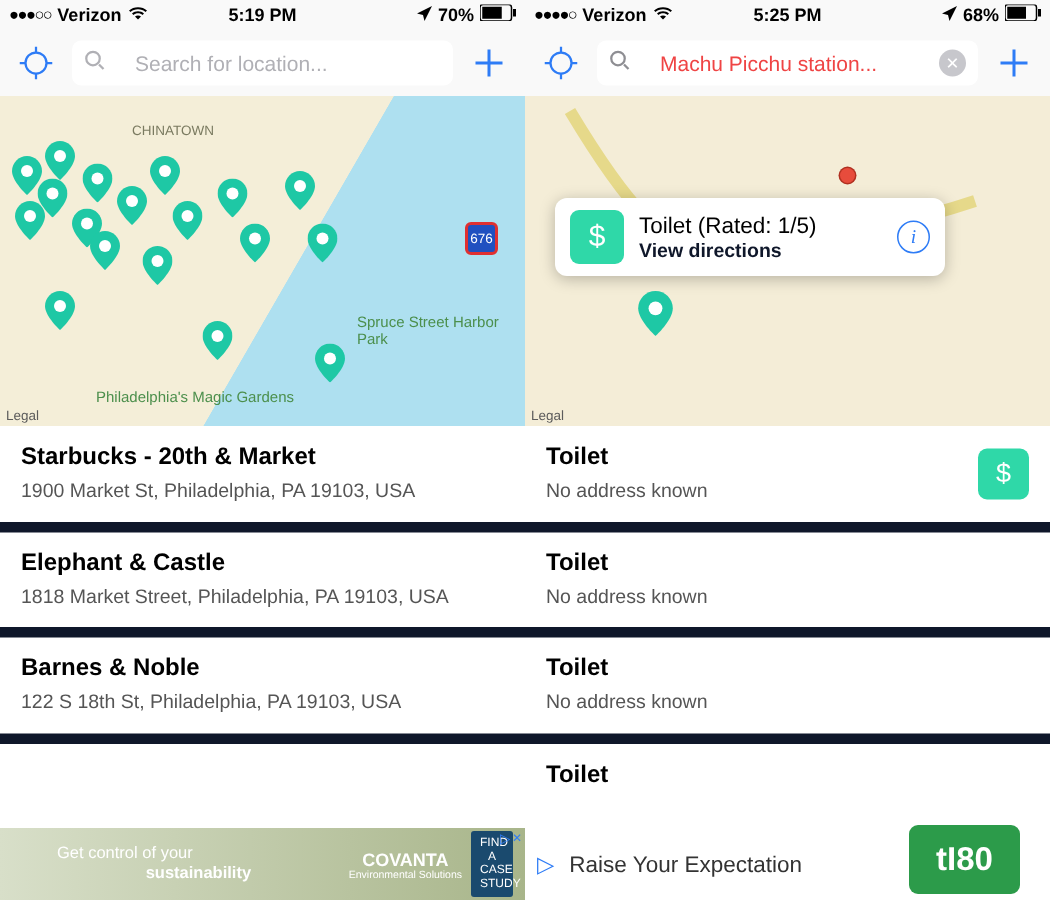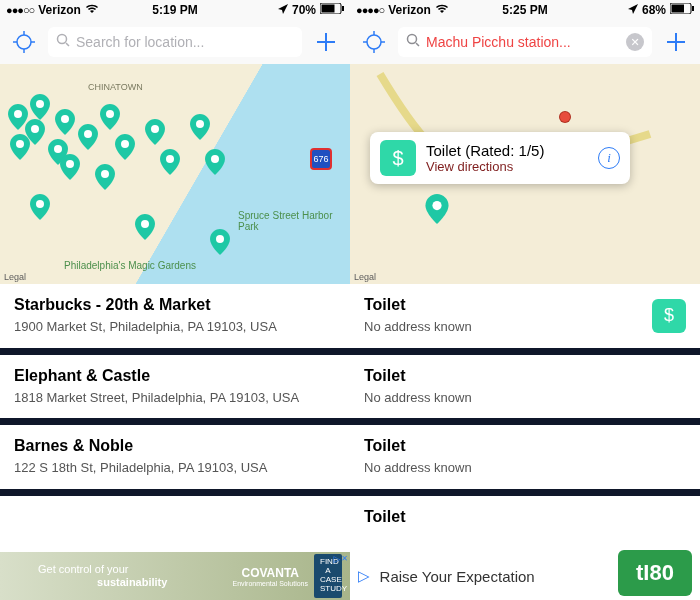--- a/index.html
+++ b/index.html
@@ -4,21 +4,21 @@
 <style>
 * { margin: 0; padding: 0; box-sizing: border-box; font-family: -apple-system, Helvetica, Arial, sans-serif; }
 body { width: 700px; height: 600px; display: flex; background: #fff; position: relative; }
 .phone { width: 350px; height: 600px; display: flex; flex-direction: column; position: relative; overflow: hidden; }
 .status-bar { height: 20px; display: flex; align-items: center; justify-content: space-between; padding: 0 6px; font-size: 12px; font-weight: 600; background: rgba(248,248,248,0.9); }
 .status-left, .status-right { display: flex; align-items: center; gap: 4px; }
 .status-center { position: absolute; left: 0; right: 0; text-align: center; }
 .dots { letter-spacing: -1px; font-size: 11px; }
 .nav-bar { height: 44px; display: flex; align-items: center; padding: 0 8px; gap: 8px; background: rgba(248,248,248,0.92); }
 .locate-btn, .add-btn { width: 32px; height: 32px; display: flex; align-items: center; justify-content: center; color: #2e7cf6; }
-.search-wrap { flex: 1; height: 30px; background: #fff; border-radius: 6px; display: flex; align-items: center; padding: 0 8px; gap: 6px; color: #8e8e93; }
+.search-wrap { flex: 1; height: 30px; background: #fff; border-radius: 6px; display: flex; align-items: center; padding: 0 8px; gap: 20px; color: #8e8e93; }
 .search-input { flex: 1; font-size: 14px; color: #ef4444; }
 .search-placeholder { color: #b0b0b5; font-size: 14px; }
 .clear-btn { width: 18px; height: 18px; border-radius: 50%; background: #c7c7cc; color: #fff; display: flex; align-items: center; justify-content: center; font-size: 11px; }
 .map { position: relative; overflow: hidden; }
 .map-left { height: 220px; background: linear-gradient(120deg, #f4eed8 55%, #aee0f0 55.1%); }
 .map-right { height: 220px; background: #f4edd7; }
 .map-label { position: absolute; font-size: 9px; color: #7a7a60; }
 .legal { position: absolute; bottom: 2px; left: 4px; font-size: 9px; color: #5c5c5c; }
 .pin { position: absolute; }
 .pin svg { display: block; }
@@ -29,21 +29,21 @@
 .list { flex: 1; overflow: hidden; background: #fff; }
 .list-item { padding: 12px 14px; border-bottom: 7px solid #0f172a; display: flex; align-items: center; }
 .li-text { flex: 1; }
 .li-title { font-size: 16px; font-weight: 700; margin-bottom: 4px; }
 .li-sub { font-size: 13px; color: #555; line-height: 1.35; }
 .pay-badge { width: 34px; height: 34px; border-radius: 6px; background: #2fd8a8; display: flex; align-items: center; justify-content: center; color: #fff; font-size: 18px; }
 .ad-bar { position: absolute; bottom: 0; left: 0; right: 0; height: 48px; display: flex; align-items: center; padding: 0 8px; gap: 6px; font-size: 11px; }
 .ad-left { background: linear-gradient(90deg, #d8dfc9, #a8b58a); color: #fff; }
 .ad-right { background: #fff; color: #333; font-size: 15px; }
 .ad-badge { position: absolute; top: 2px; right: 2px; font-size: 9px; color: #2e7cf6; display: flex; gap: 1px; }
-.ti80 { position: absolute; right: 8px; bottom: 4px; width: 74px; height: 46px; background: #2c9b4a; border-radius: 6px; display: flex; align-items: center; justify-content: center; color: #fff; font-size: 22px; font-weight: 900; }
+.ti80 { position: absolute; right: 20px; bottom: 4px; width: 74px; height: 46px; background: #2c9b4a; border-radius: 6px; display: flex; align-items: center; justify-content: center; color: #fff; font-size: 22px; font-weight: 900; }
 .park-label { position: absolute; font-size: 10px; color: #4c8f4c; line-height: 1.1; }
 .hwy { position: absolute; width: 22px; height: 22px; background: #2050c0; border-radius: 4px; color: #fff; font-size: 9px; display: flex; align-items: center; justify-content: center; border: 2px solid #e03030; }
 </style>
 </head>
 <body>
 
 <div class="phone">
   <div class="status-bar">
     <div class="status-left">
       <span class="dots">●●●○○</span>
@@ -310,21 +310,21 @@
 
   <div class="map map-right">
     <svg style="position:absolute;top:0;left:0;" width="350" height="220">
         <path d="M30 10 Q 60 60 80 80 Q 120 100 180 95 Q 240 90 300 70" fill="none" stroke="#e6d98a" stroke-width="8"></path>
       </svg>
     <div class="red-pin" style="top:48px;left:210px;"></div>
     <div class="callout" style="top:68px;left:20px;width:260px;">
       <div class="callout-badge">$</div>
       <div style="flex:1;">
         <div style="font-size:15px;">Toilet (Rated: 1/5)</div>
-        <div style="font-size:13px;color:#7f1d1d;">View directions</div>
+        <div style="font-size:13px;color:#0f172a;font-weight:bold;">View directions</div>
       </div>
       <div class="callout-info">i</div>
     </div>
     <div class="pin" style="top:130px;left:75px;">
         <svg width="24" height="30" viewBox="0 0 20 26">
           <path d="M10 0C4.5 0 0 4.5 0 10c0 7 10 16 10 16s10-9 10-16C20 4.5 15.5 0 10 0z" fill="#1ec8a5"></path>
           <circle cx="10" cy="10" r="4" fill="#fff"></circle>
         </svg>
       </div>
     <div class="legal">Legal</div>

